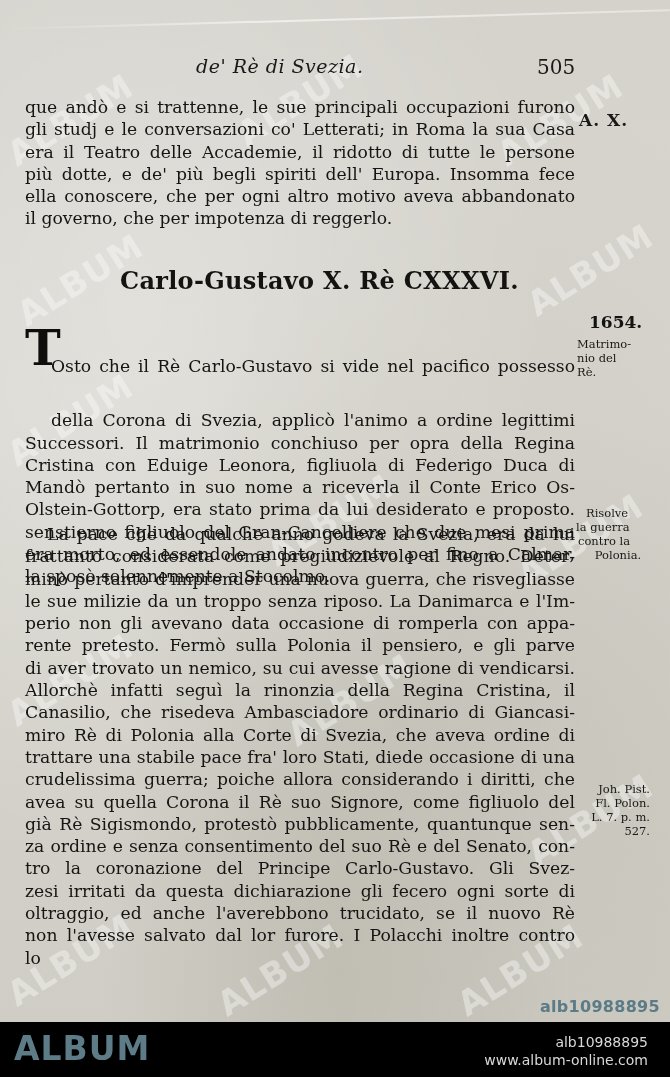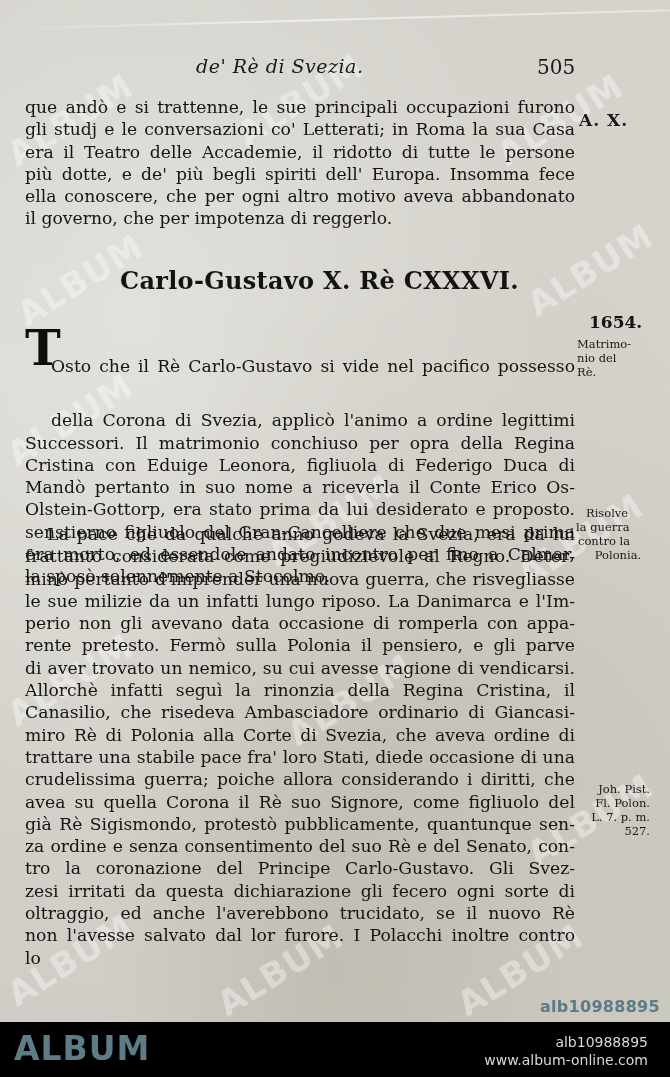--- a/index.html
+++ b/index.html
@@ -132,21 +132,21 @@
     <span class="line">Olstein-Gottorp, era stato prima da lui desiderato e proposto.</span>
     <span class="line">senstierno figliuolo del Gran-Cancelliere che due mesi prima</span>
     <span class="line">era morto, ed essendole andato incontro per fino a Calmar,</span>
     <span class="line last">la sposò solennemente a Stocolmo.</span>
   </div>
 
   <div class="body-text para2">
     <span class="line indent">La pace che da qualche anno godeva la Svezia, era da lui</span>
     <span class="line">frattanto considerata come pregiudizievole al Regno. Deter-</span>
     <span class="line">minò pertanto d'imprender una nuova guerra, che risvegliasse</span>
-    <span class="line">le sue milizie da un infatti lungo riposo. La Danimarca e l'Im-</span>
+    <span class="line">le sue milizie da un troppo senza riposo. La Danimarca e l'Im-</span>
     <span class="line">perio non gli avevano data occasione di romperla con appa-</span>
     <span class="line">rente pretesto. Fermò sulla Polonia il pensiero, e gli parve</span>
     <span class="line">di aver trovato un nemico, su cui avesse ragione di vendicarsi.</span>
     <span class="line">Allorchè infatti seguì la rinonzia della Regina Cristina, il</span>
     <span class="line">Canasilio, che risedeva Ambasciadore ordinario di Giancasi-</span>
     <span class="line">miro Rè di Polonia alla Corte di Svezia, che aveva ordine di</span>
     <span class="line">trattare una stabile pace fra' loro Stati, diede occasione di una</span>
     <span class="line">crudelissima guerra; poiche allora considerando i diritti, che</span>
     <span class="line">avea su quella Corona il Rè suo Signore, come figliuolo del</span>
     <span class="line">già Rè Sigismondo, protestò pubblicamente, quantunque sen-</span>

